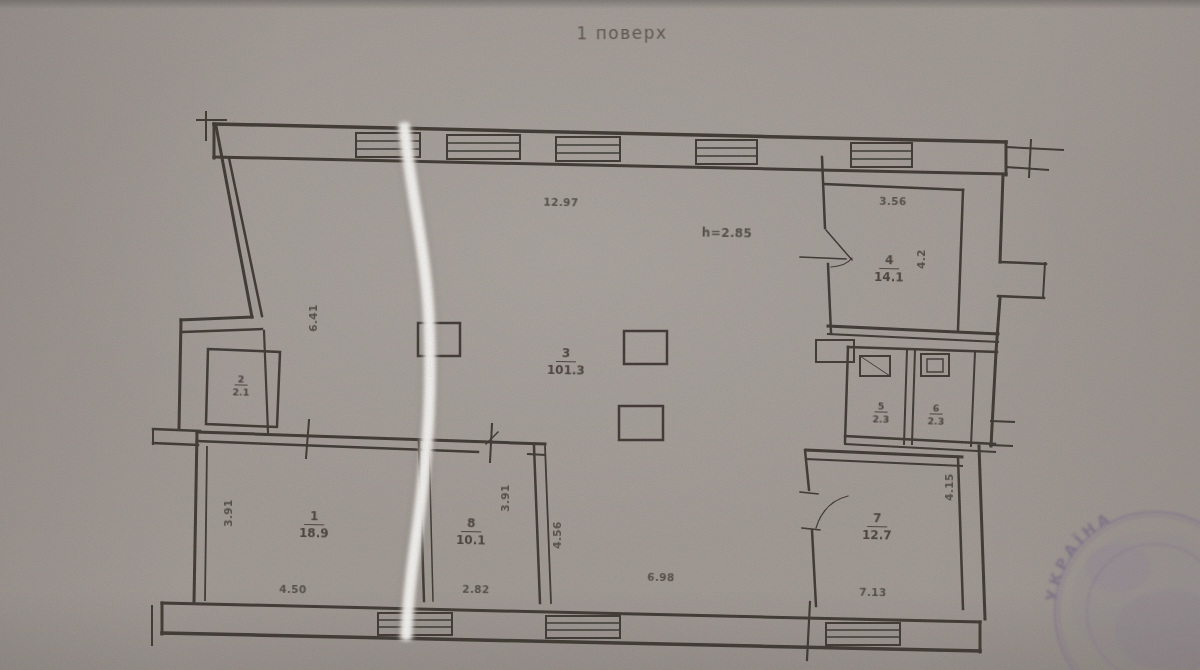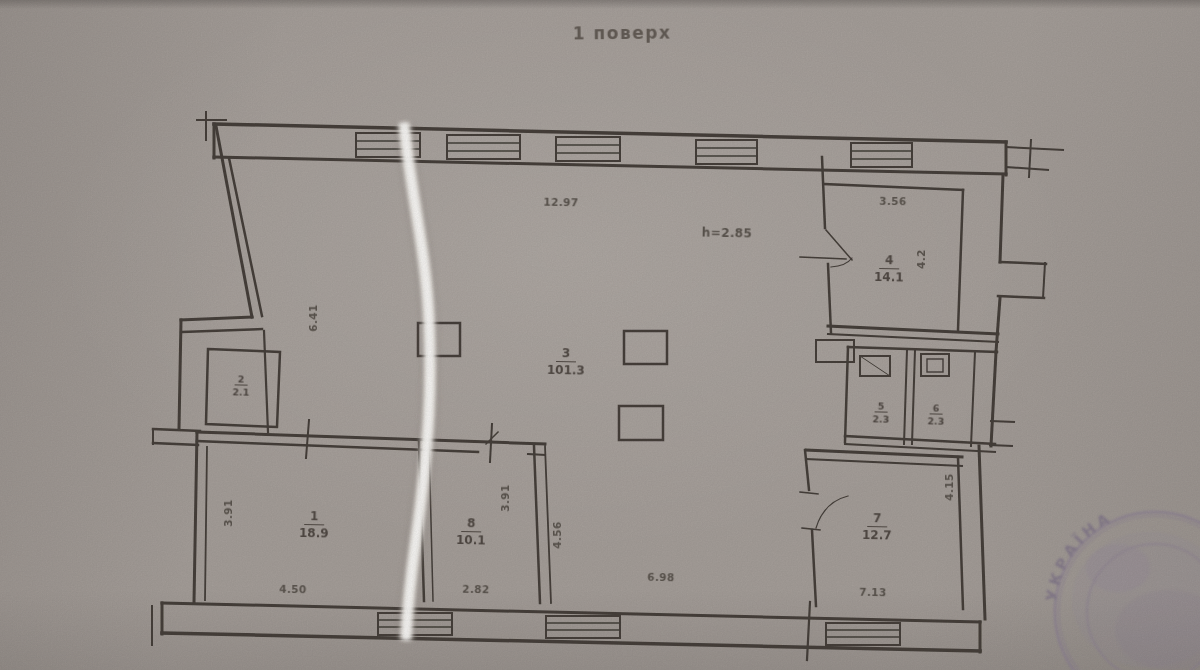--- a/index.html
+++ b/index.html
@@ -12,21 +12,21 @@
       linear-gradient(180deg, rgba(82,77,74,.38) 0px, rgba(82,77,74,0) 9px),
       linear-gradient(0deg, rgba(78,73,70,.14) 0px, rgba(0,0,0,0) 80px),
       radial-gradient(ellipse 720px 420px at 47% 38%, rgba(255,252,246,.10), rgba(0,0,0,0) 72%),
       linear-gradient(100deg, rgba(70,65,62,.12), rgba(0,0,0,0) 22%, rgba(0,0,0,0) 78%, rgba(70,65,62,.10));
     font-family:"DejaVu Sans", sans-serif;
   }
   svg{position:absolute;left:0;top:0;}
   .title{
     position:absolute;left:622px;top:33px;
     transform:translate(-50%,-50%) rotate(-.5deg);
-    font-size:17px;font-weight:700;letter-spacing:1.5px;
+    font-size:17px;font-weight:400;letter-spacing:1.5px;
     color:#5e5751;filter:blur(.55px);white-space:nowrap;
   }
   .room-label{
     position:absolute;display:flex;flex-direction:column;align-items:center;
     transform:translate(-50%,-50%) rotate(1.1deg);
     color:#4c4540;filter:blur(.45px);font-weight:700;white-space:nowrap;
   }
   .room-label .rnum{border-bottom:1.6px solid #4c4540;padding:0 6px 1px;font-size:12px;line-height:1.05;}
   .room-label .rarea{font-size:12px;padding-top:1px;}
   .room-label.sm .rnum{font-size:9.5px;padding:0 3px 0;}

